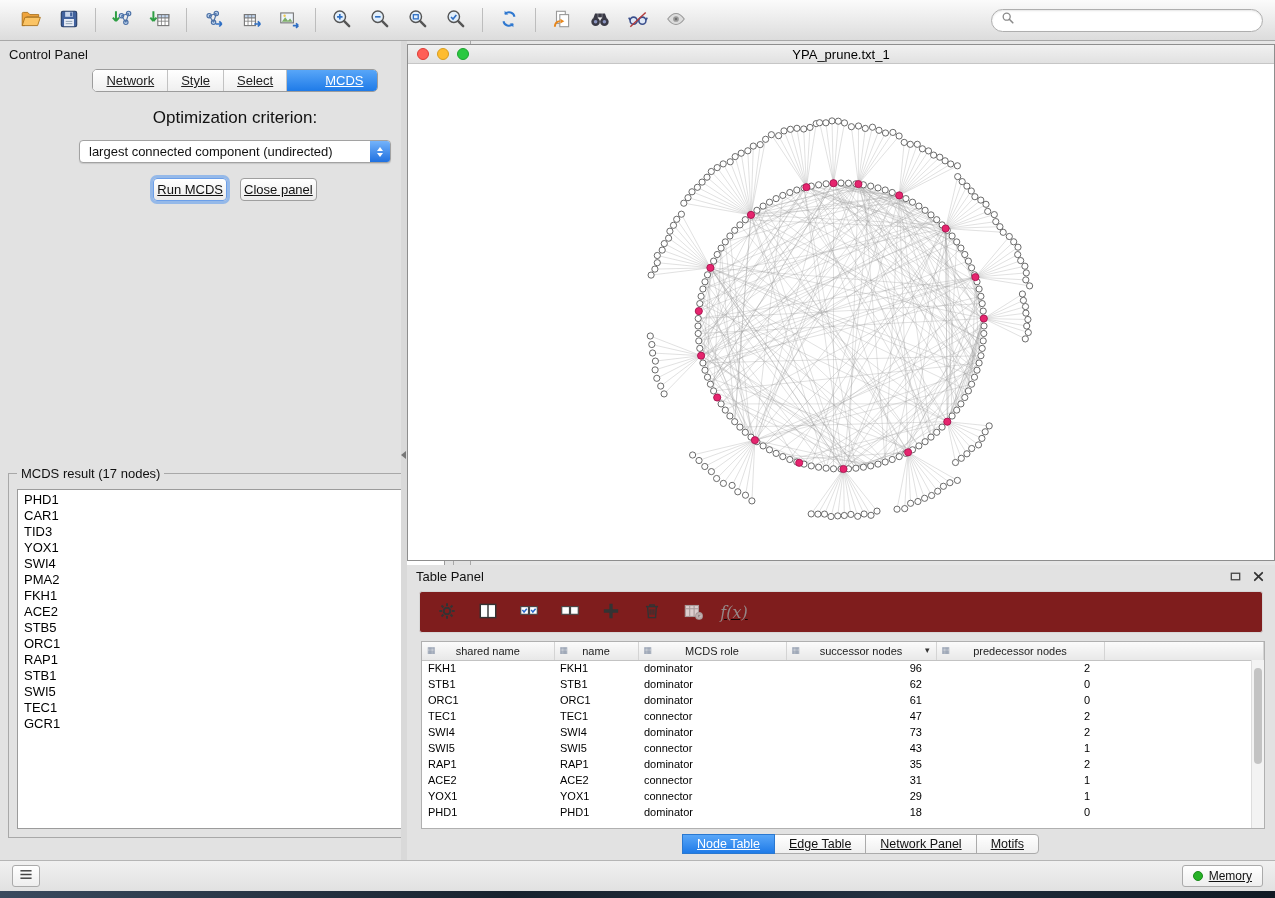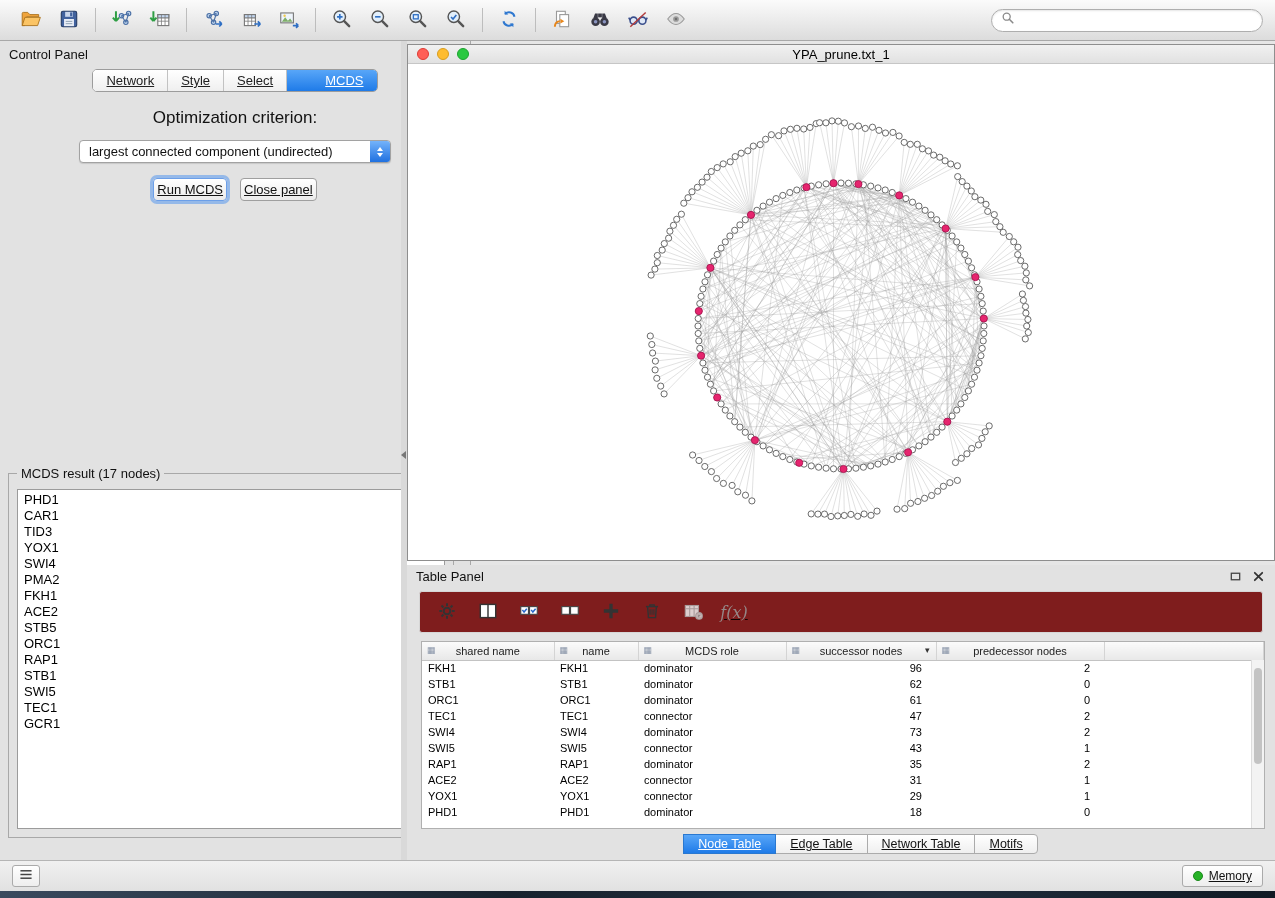--- a/index.html
+++ b/index.html
@@ -1186,21 +1186,21 @@
             </tr>
           </tbody>
         </table>
       <div class="vscroll">
           <div class="thumb"></div>
         </div>
     </div>
     <div class="tp-tabs" id="tpTabs">
         <button class="tp-tab active">Node Table</button>
         <button class="tp-tab">Edge Table</button>
-        <button class="tp-tab">Network Table</button>
+        <button class="tp-tab">Network Panel</button>
         <button class="tp-tab">Motifs</button>
       </div>
   </section>
 
   <footer class="status-bar">
     <button class="sb-left">
       <span><svg viewBox="0 0 16 14" width="16" height="13">
             <g stroke="#444" stroke-width="1.6">
               <line x1="2" y1="3" x2="14" y2="3"></line>
               <line x1="2" y1="7" x2="14" y2="7"></line>

